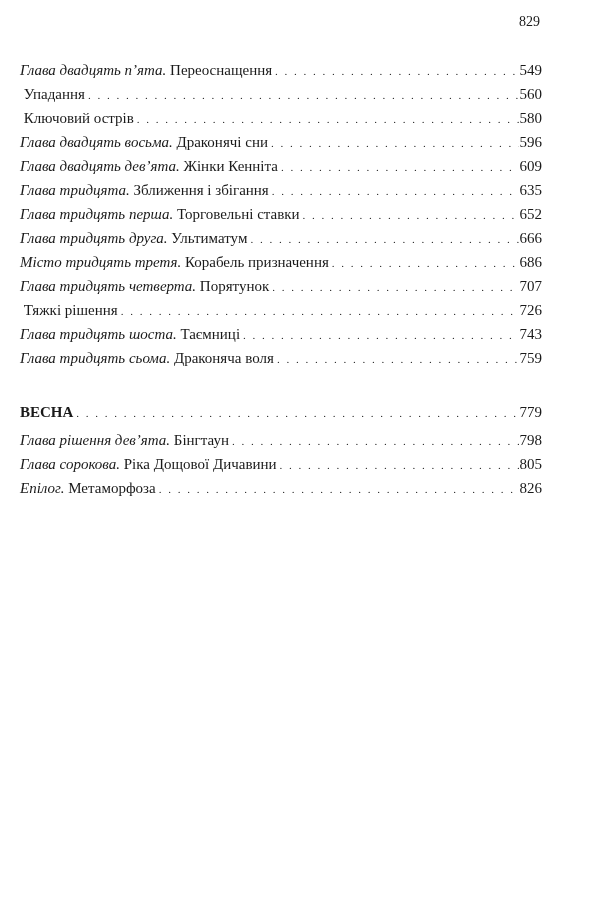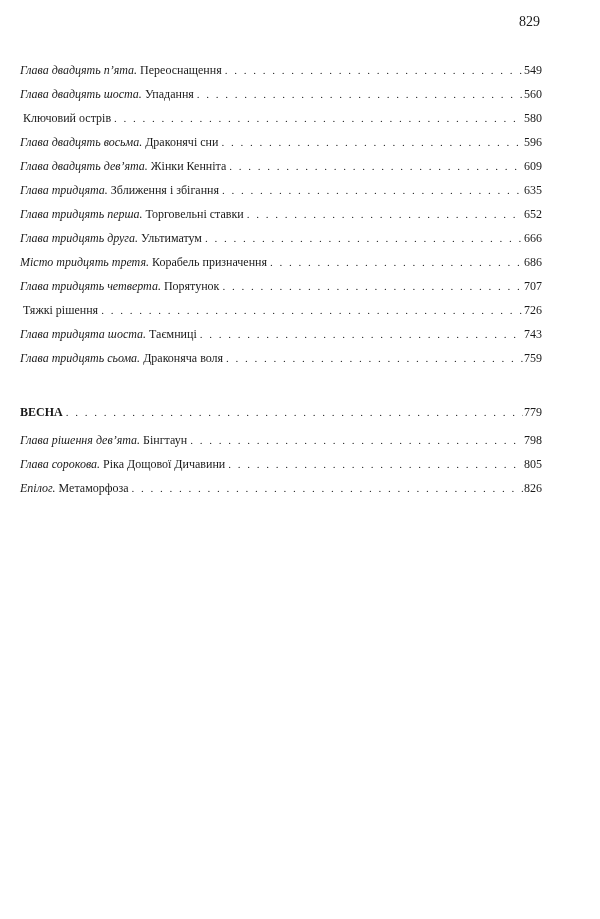--- a/index.html
+++ b/index.html
@@ -26,21 +26,21 @@
     position: absolute;
     left: 20px;
     width: 522px;
     top: 58px;
   }
   .toc-row {
     display: flex;
     align-items: baseline;
     height: 24px;
     line-height: 24px;
-    font-size: 12px;
+    font-size: 15px;
     white-space: nowrap;
   }
   .toc-row .label-italic {
     font-style: italic;
   }
   .toc-row .label-title {
     font-style: normal;
   }
   .toc-row .section-label {
     font-weight: bold;
@@ -73,21 +73,21 @@
 <div class="page-number">829</div>
 
 <div class="toc">
 
   <div class="toc-row">
     <span class="label-italic">Глава двадцять п’ята.</span>&nbsp;<span class="label-title">Переоснащення</span>
     <span class="leader"></span>
     <span class="page">549</span>
   </div>
   <div class="toc-row">
-    <span class="label-italic">Глава двадцять шоста.</span>&nbsp;<span class="label-title">Упадання</span>
+    &nbsp;<span class="label-title">Упадання</span>
     <span class="leader"></span>
     <span class="page">560</span>
   </div>
   <div class="toc-row">
     &nbsp;<span class="label-title">Ключовий острів</span>
     <span class="leader"></span>
     <span class="page">580</span>
   </div>
   <div class="toc-row">
     <span class="label-italic">Глава двадцять восьма.</span>&nbsp;<span class="label-title">Драконячі сни</span>
@@ -123,21 +123,21 @@
     <span class="label-italic">Глава тридцять четверта.</span>&nbsp;<span class="label-title">Порятунок</span>
     <span class="leader"></span>
     <span class="page">707</span>
   </div>
   <div class="toc-row">
     &nbsp;<span class="label-title">Тяжкі рішення</span>
     <span class="leader"></span>
     <span class="page">726</span>
   </div>
   <div class="toc-row">
-    <span class="label-italic">Глава тридцята шоста.</span>&nbsp;<span class="label-title">Таємниці</span>
+    <span class="label-italic">Глава тридцять шоста.</span>&nbsp;<span class="label-title">Таємниці</span>
     <span class="leader"></span>
     <span class="page">743</span>
   </div>
   <div class="toc-row">
     <span class="label-italic">Глава тридцять сьома.</span>&nbsp;<span class="label-title">Драконяча воля</span>
     <span class="leader"></span>
     <span class="page">759</span>
   </div>
 
   <div class="gap"></div>

